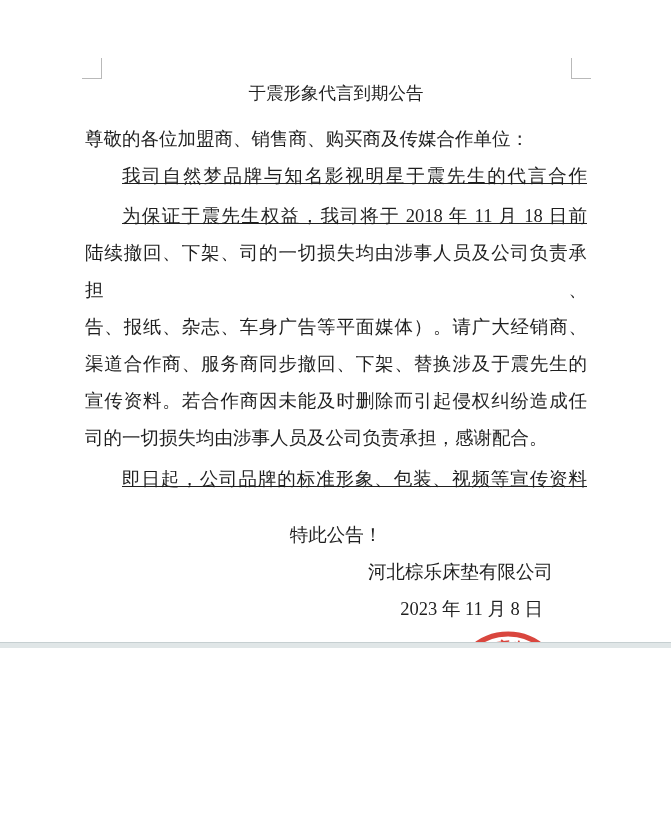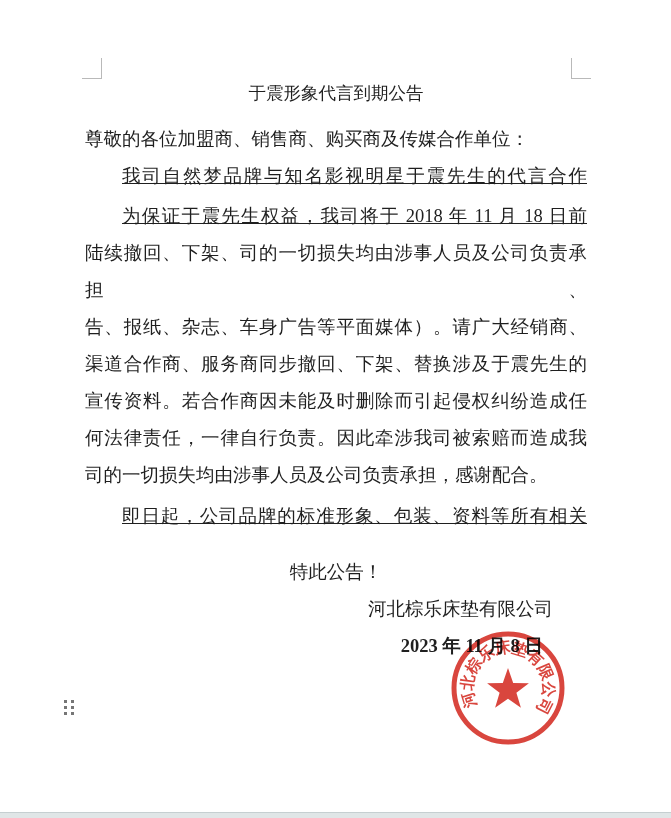--- a/index.html
+++ b/index.html
@@ -1,36 +1,36 @@
 <!DOCTYPE html>
 <html><head>
 <meta charset="utf-8">
 <style>
   html,body { margin:0; padding:0; }
   .page {
-    position:relative; width:671px; height:818px; overflow:hidden;
+    position:relative; width:671px; height:648px; overflow:hidden;
     background:#ffffff; color:#1f1f1f;
     font-family:"Liberation Serif","DejaVu Serif",serif;
   }
   
   .crop { position:absolute; width:19px; height:20px; top:58px; }
   .crop-left  { left:82px;  border-right:1.5px solid #b9b9b9; border-bottom:1.5px solid #b9b9b9; }
   .crop-right { left:571px; border-left:1.5px solid #b9b9b9;  border-bottom:1.5px solid #b9b9b9; }
 
   .content { position:absolute; left:85px; top:80px; width:502px; }
   .doc-title { font-size:17.5px; line-height:26px; text-align:center; margin:0 0 15px 0; }
   .line { font-size:18.5px; line-height:37px; }
   .j { text-align:justify; text-align-last:justify; }
   .ind { text-indent:37px;text-decoration:underline; }
   .mt3 { margin-top:3px; }
   .mt4 { margin-top:4px; }
   .closing { margin-top:19px;text-align:center; }
   .sig { text-align:right; }
   .sig-company { padding-right:34px; }
-  .sig-date { padding-right:44px;font-weight:bold; }
+  .sig-date { padding-right:44px; }
 
   
   .seal { position:absolute; left:451px; top:631px; width:114px; height:114px;
           mix-blend-mode:multiply; opacity:0.93; }
   .seal svg { display:block; }
   .seal-ring { fill:none; stroke:#d6382f; stroke-width:5; }
   .seal-star { fill:#d6382f; }
   .seal-arc text { fill:#d6382f; font-size:15.5px; font-weight:bold;
                    font-family:"Liberation Serif","DejaVu Serif",serif; }
 
@@ -55,23 +55,22 @@
   <div class="content">
     <div class="doc-title">于震形象代言到期公告</div>
 
     <div class="line">尊敬的各位加盟商、销售商、购买商及传媒合作单位：</div>
     <div class="line j ind">我司自然梦品牌与知名影视明星于震先生的代言合作</div>
     <div class="line j ind mt3">为保证于震先生权益，我司将于 2018 年 11 月 18 日前</div>
     <div class="line j">陆续撤回、下架、司的一切损失均由涉事人员及公司负责承担、</div>
     <div class="line j">告、报纸、杂志、车身广告等平面媒体）。请广大经销商、</div>
     <div class="line j">渠道合作商、服务商同步撤回、下架、替换涉及于震先生的</div>
     <div class="line j">宣传资料。若合作商因未能及时删除而引起侵权纠纷造成任</div>
-    <div class="line j">何法律责任，一律自行负责。因此牵涉我司被索赔而造成我</div>
     <div class="line">司的一切损失均由涉事人员及公司负责承担，感谢配合。</div>
-    <div class="line j ind mt4">即日起，公司品牌的标准形象、包装、资料等所有相关</div>
+    <div class="line j ind mt4">即日起，公司品牌的标准形象、包装、视频等宣传资料</div>
 
     <div class="line closing">特此公告！</div>
     <div class="line sig sig-company">河北棕乐床垫有限公司</div>
     <div class="line sig sig-date">2023 年 11 月 8 日</div>
   </div>
 
   <div class="seal">
     <svg width="114" height="114" viewBox="0 0 114 114">
       <circle class="seal-ring" cx="57" cy="57" r="54"></circle>
       <polygon class="seal-star" points="57,37 51.8,51.9 36.1,52.2 48.6,61.7 44.1,76.8 57,67.8 69.9,76.8 65.4,61.7 77.9,52.2 62.2,51.9"></polygon>

